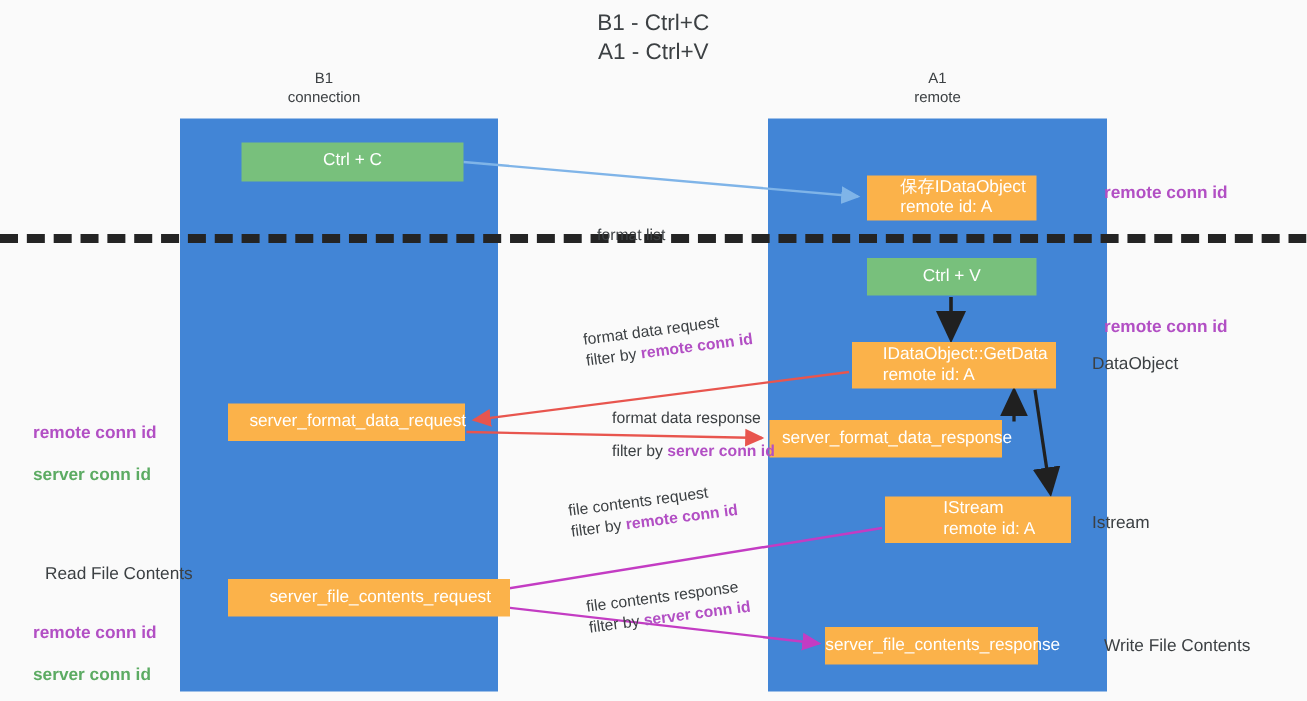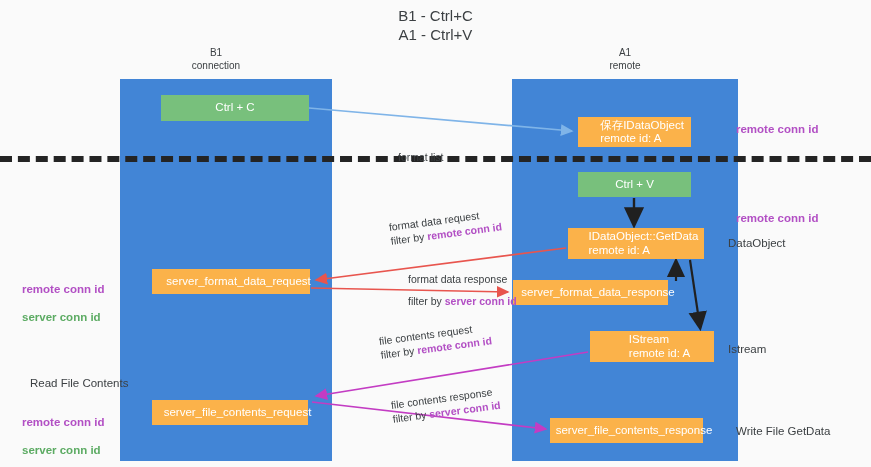--- a/index.html
+++ b/index.html
@@ -51,22 +51,22 @@
   .orange{background:#fbb040;padding-left:19px;}
   .orange{background:#fbb24a;}
 
   #b-ctrlc{left:161px;top:95px;width:148px;height:26px;}
   #b-idataobject{left:578px;top:117px;width:113px;height:30px;}
   #b-ctrlv{left:578px;top:172px;width:113px;height:25px;}
   #b-getdata{left:568px;top:228px;width:136px;height:31px;}
   #b-sfdreq{left:152px;top:269px;width:158px;height:25px;}
   #b-sfdresp{left:513px;top:280px;width:155px;height:25px;}
   #b-istream{left:590px;top:331px;width:124px;height:31px;}
-  #b-sfcreq{left:152px;top:400px;width:156px;height:25px;}
-  #b-sfcresp{left:550px;top:418px;width:153px;height:25px;}
+  #b-sfcreq{left:152px;top:386px;width:188px;height:25px;}
+  #b-sfcresp{left:550px;top:418px;width:142px;height:25px;}
 
   
   .side{font-size:11.5px;line-height:14px;white-space:pre-line;}
   .purple{color:#b24fc4;font-weight:bold;}
   .green-t{color:#5cab63;font-weight:bold;}
   .plain{color:#3c4043;}
 
   #s-remote1{left:736px;top:122px;}
   #s-remote2{left:736px;top:211px;}
   #s-dataobject{left:728px;top:236px;text-align:right;}
@@ -159,21 +159,21 @@
   <div class="abs box orange" id="b-sfdreq">server_format_data_request</div>
   <div class="abs box orange" id="b-istream">IStream
 remote id: A</div>
   <div class="abs box orange" id="b-sfcreq">server_file_contents_request</div>
   <div class="abs box orange" id="b-sfcresp">server_file_contents_response</div>
 
   <div class="abs side purple" id="s-remote1">remote conn id</div>
   <div class="abs side purple" id="s-remote2">remote conn id</div>
   <div class="abs side plain" id="s-dataobject">DataObject</div>
   <div class="abs side plain" id="s-istream">Istream</div>
-  <div class="abs side plain" id="s-write">Write File GetData</div>
+  <div class="abs side plain" id="s-write">Write File Contents</div>
 
   <div class="abs side" id="s-left-ids">
     <div class="purple">remote conn id</div>
     <div class="green-t">server conn id</div>
   </div>
   <div class="abs side plain" id="s-read">Read File Contents</div>
   <div class="abs side" id="s-left-ids2">
     <div class="purple">remote conn id</div>
     <div class="green-t">server conn id</div>
   </div>

